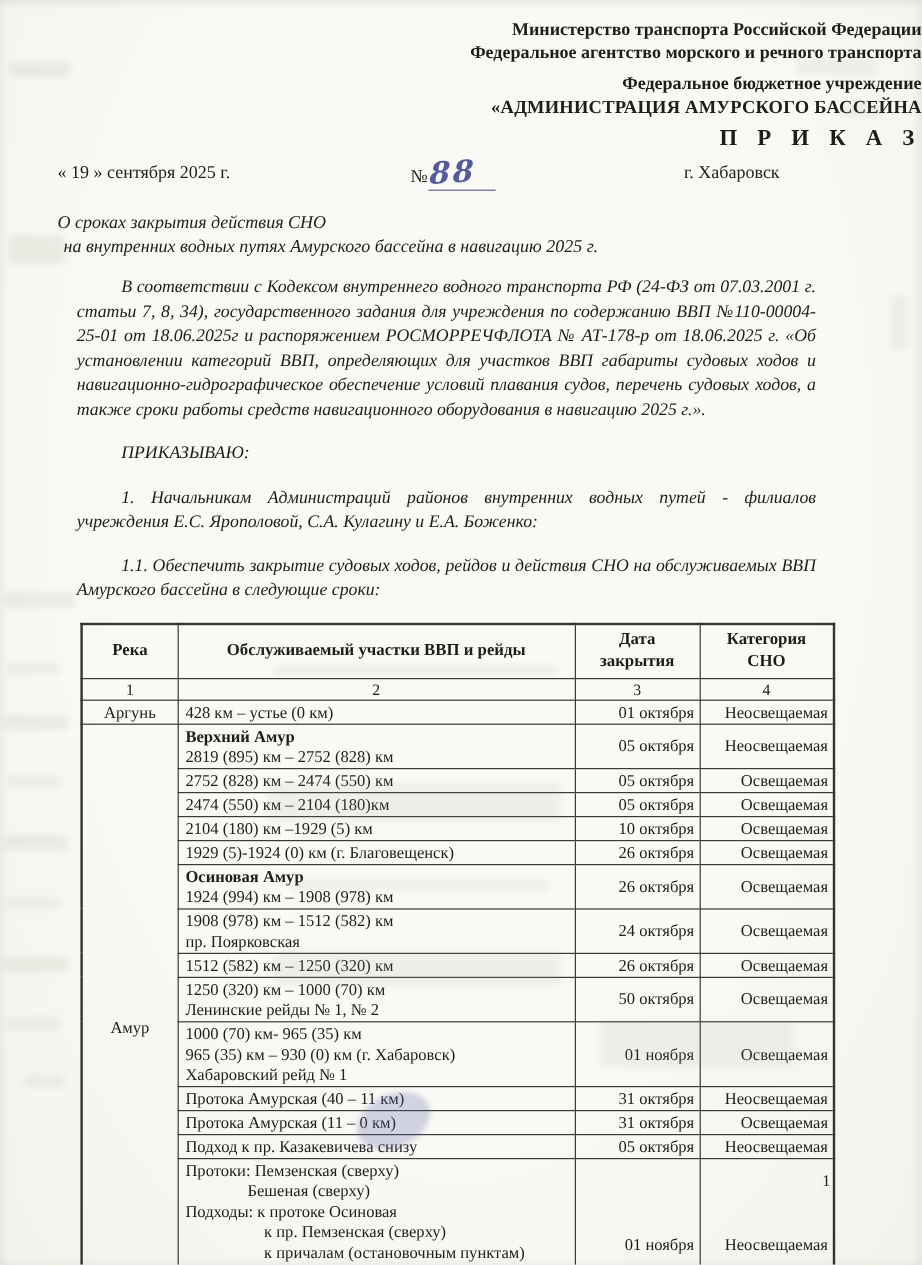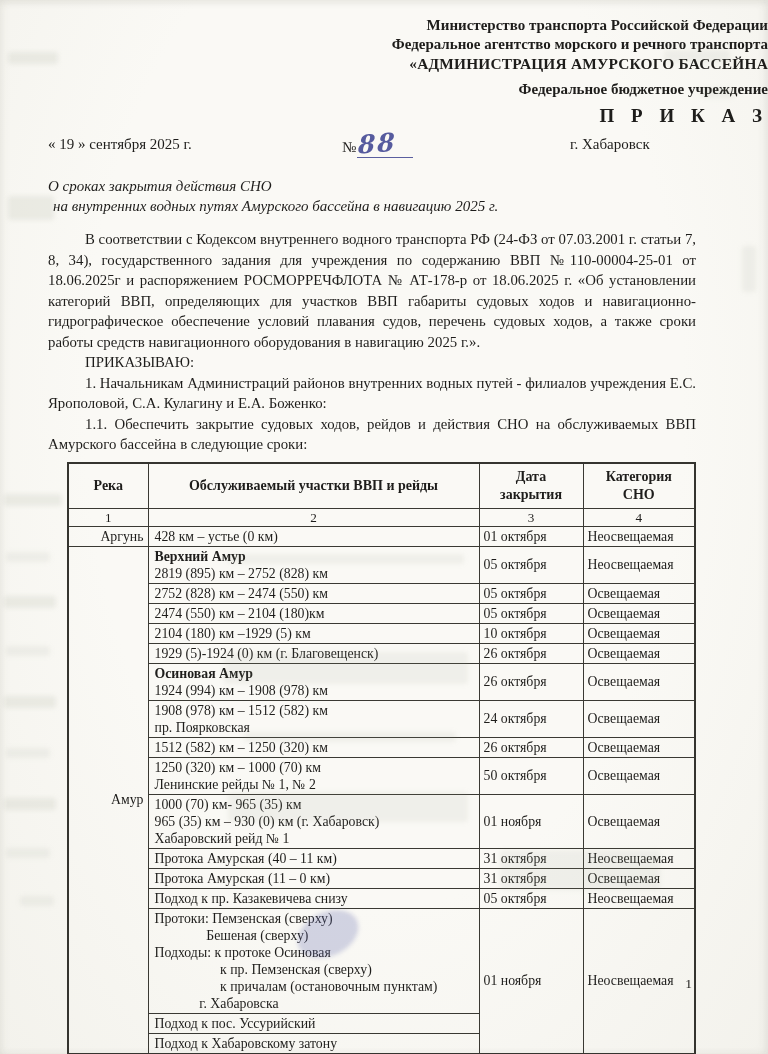--- a/index.html
+++ b/index.html
@@ -35,43 +35,43 @@
     display:inline-block;
     font-family:"DejaVu Serif",serif;font-style:italic;font-weight:bold;
     font-size:25px;line-height:24px;color:#565b9e;
     transform:rotate(-4deg) skewX(-6deg);letter-spacing:2px;
   }
 
   .subject{margin:14px 0 0 48px;font-style:italic;font-size:15px;line-height:20px;}
   .subj2{margin-left:5px;}
 
   .par{
-    margin:0;padding:0 72px 0 48px;
+    margin:16px;padding:0 72px 0 48px;
     font-size:14.8px;line-height:20.5px;
-    text-align:justify;text-indent:37px;
+    text-align:justify;text-indent:37px;font-style:italic;
   }
   .par.first{margin-top:13px;}
 
   table.doc-table{
     border-collapse:collapse;table-layout:fixed;
     margin:7px 0 0 67px;width:627px;
     font-size:13.8px;line-height:17px;
     border:2px solid #35342f;
   }
   .doc-table th,.doc-table td{
     border:1.4px solid #3a3933;
     padding:1px 4px;
     vertical-align:middle;
     font-weight:normal;
   }
   .doc-table th{font-weight:bold;text-align:center;white-space:pre-line;padding:4px 2px;line-height:18px;font-size:14px;}
   td.num{ text-align:center;line-height:15px;padding:1px 0;font-size:13.2px;}
-  td.river{text-align:right;}
+  td.river{text-align:center;}
   td.sec{padding-left:6px;white-space:pre-wrap;}
-  td.date,td.cat{text-align:left;}
+  td.date,td.cat{text-align:right;}
   .b{display:block;font-weight:bold;}
 
   .page-num{position:absolute;right:76px;top:976px;font-size:13.5px;}
 </style>
 </head>
 <body>
 
 <div class="page">
 
   <i class="art" style="left:8px;top:52px;width:50px;height:12px;"></i>
@@ -91,22 +91,22 @@
   <i class="art soft" style="left:228px;top:554px;width:236px;height:10px;"></i>
   <i class="art soft" style="left:224px;top:652px;width:244px;height:32px;"></i>
   <i class="art soft" style="left:244px;top:732px;width:212px;height:10px;"></i>
   <i class="art soft" style="left:228px;top:792px;width:240px;height:30px;"></i>
   <i class="art soft" style="left:500px;top:850px;width:160px;height:40px;"></i>
   <i class="art blue" style="left:296px;top:912px;width:64px;height:44px;transform:rotate(-25deg);"></i>
 
   <div class="doc-header">
     <div class="h-bold">Министерство транспорта Российской Федерации</div>
     <div class="h-bold">Федеральное агентство морского и речного транспорта</div>
+    <div class="h-bold gap-top">Федеральное бюджетное учреждение</div>
     <div class="h-bold caps">«АДМИНИСТРАЦИЯ АМУРСКОГО БАССЕЙНА</div>
-    <div class="h-bold gap-top">Федеральное бюджетное учреждение</div>
     <div class="doc-type">П Р И К А З</div>
   </div>
 
   <div class="meta-row">
     <span class="meta-date">« 19 » сентября 2025 г.</span>
     <span class="meta-number"><span>№</span><span class="ink-underline"><span class="hw">88</span></span></span>
     <span class="meta-city">г. Хабаровск</span>
   </div>
 
   <div class="subject">

